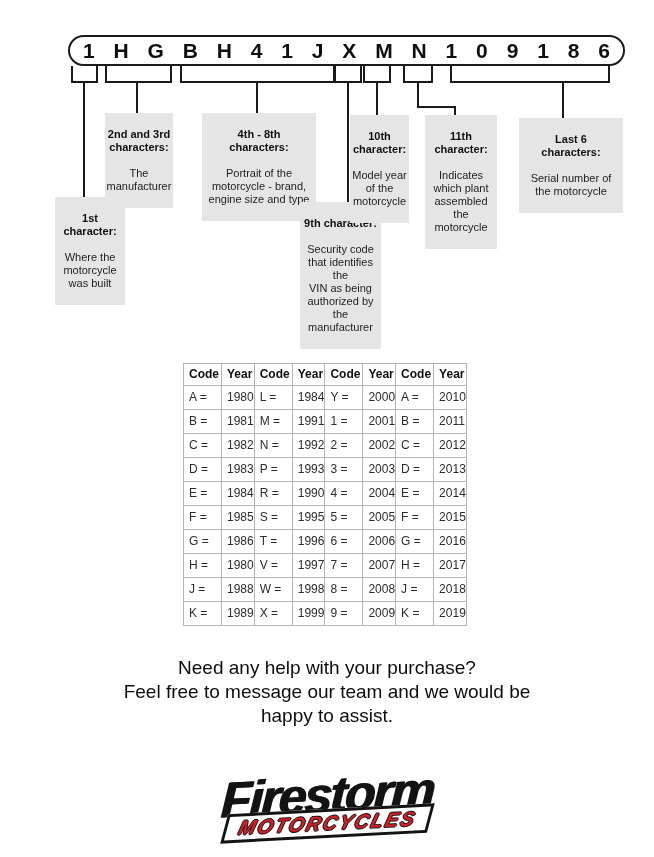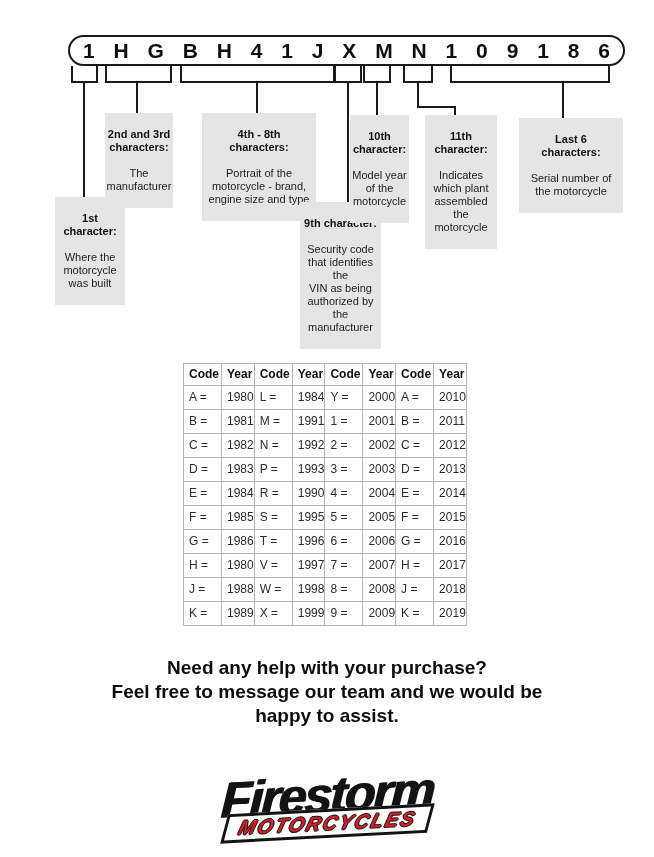--- a/index.html
+++ b/index.html
@@ -27,21 +27,21 @@
 
   .source{position:absolute;left:55px;top:297px;font-size:11.5px;color:#141414;white-space:pre;}
 
   
   .year-table{position:absolute;left:183px;top:363px;border-collapse:collapse;table-layout:fixed;
     font-size:12px;color:#2b2b2b;background:#fff;}
   .year-table th,.year-table td{border:1px solid #b5b5b5;text-align:left;vertical-align:middle;
     padding:4px 0 4px 5px;line-height:15px;overflow:hidden;}
   .year-table th{font-weight:bold;color:#101010;padding-top:3px;padding-bottom:3px;}
 
-  .help{position:absolute;left:0;top:656px;width:654px;text-align:center;font-weight:bold;
+  .help{position:absolute;left:0;top:656px;width:654px;text-align:center;font-weight:normal;
     font-size:19px;line-height:24px;color:#0d0d0d;white-space:pre-line;}
 
   
   .logo{position:absolute;left:0;top:772px;width:654px;display:flex;flex-direction:column;
     align-items:center;transform:rotate(-3deg);}
   .logo-brand{font-style:italic;font-weight:bold;font-size:50px;line-height:46px;color:#131313;
     letter-spacing:-2px;transform:skewX(-6deg);text-shadow:1.5px 0 0 #131313;}
   .logo-sub{margin-top:-9px;background:#ffffff;border:3px solid #131313;transform:skewX(-18deg);
     padding:0 12px;font-style:italic;font-weight:bold;font-size:20px;line-height:23px;
     letter-spacing:2px;color:#cc2128;

